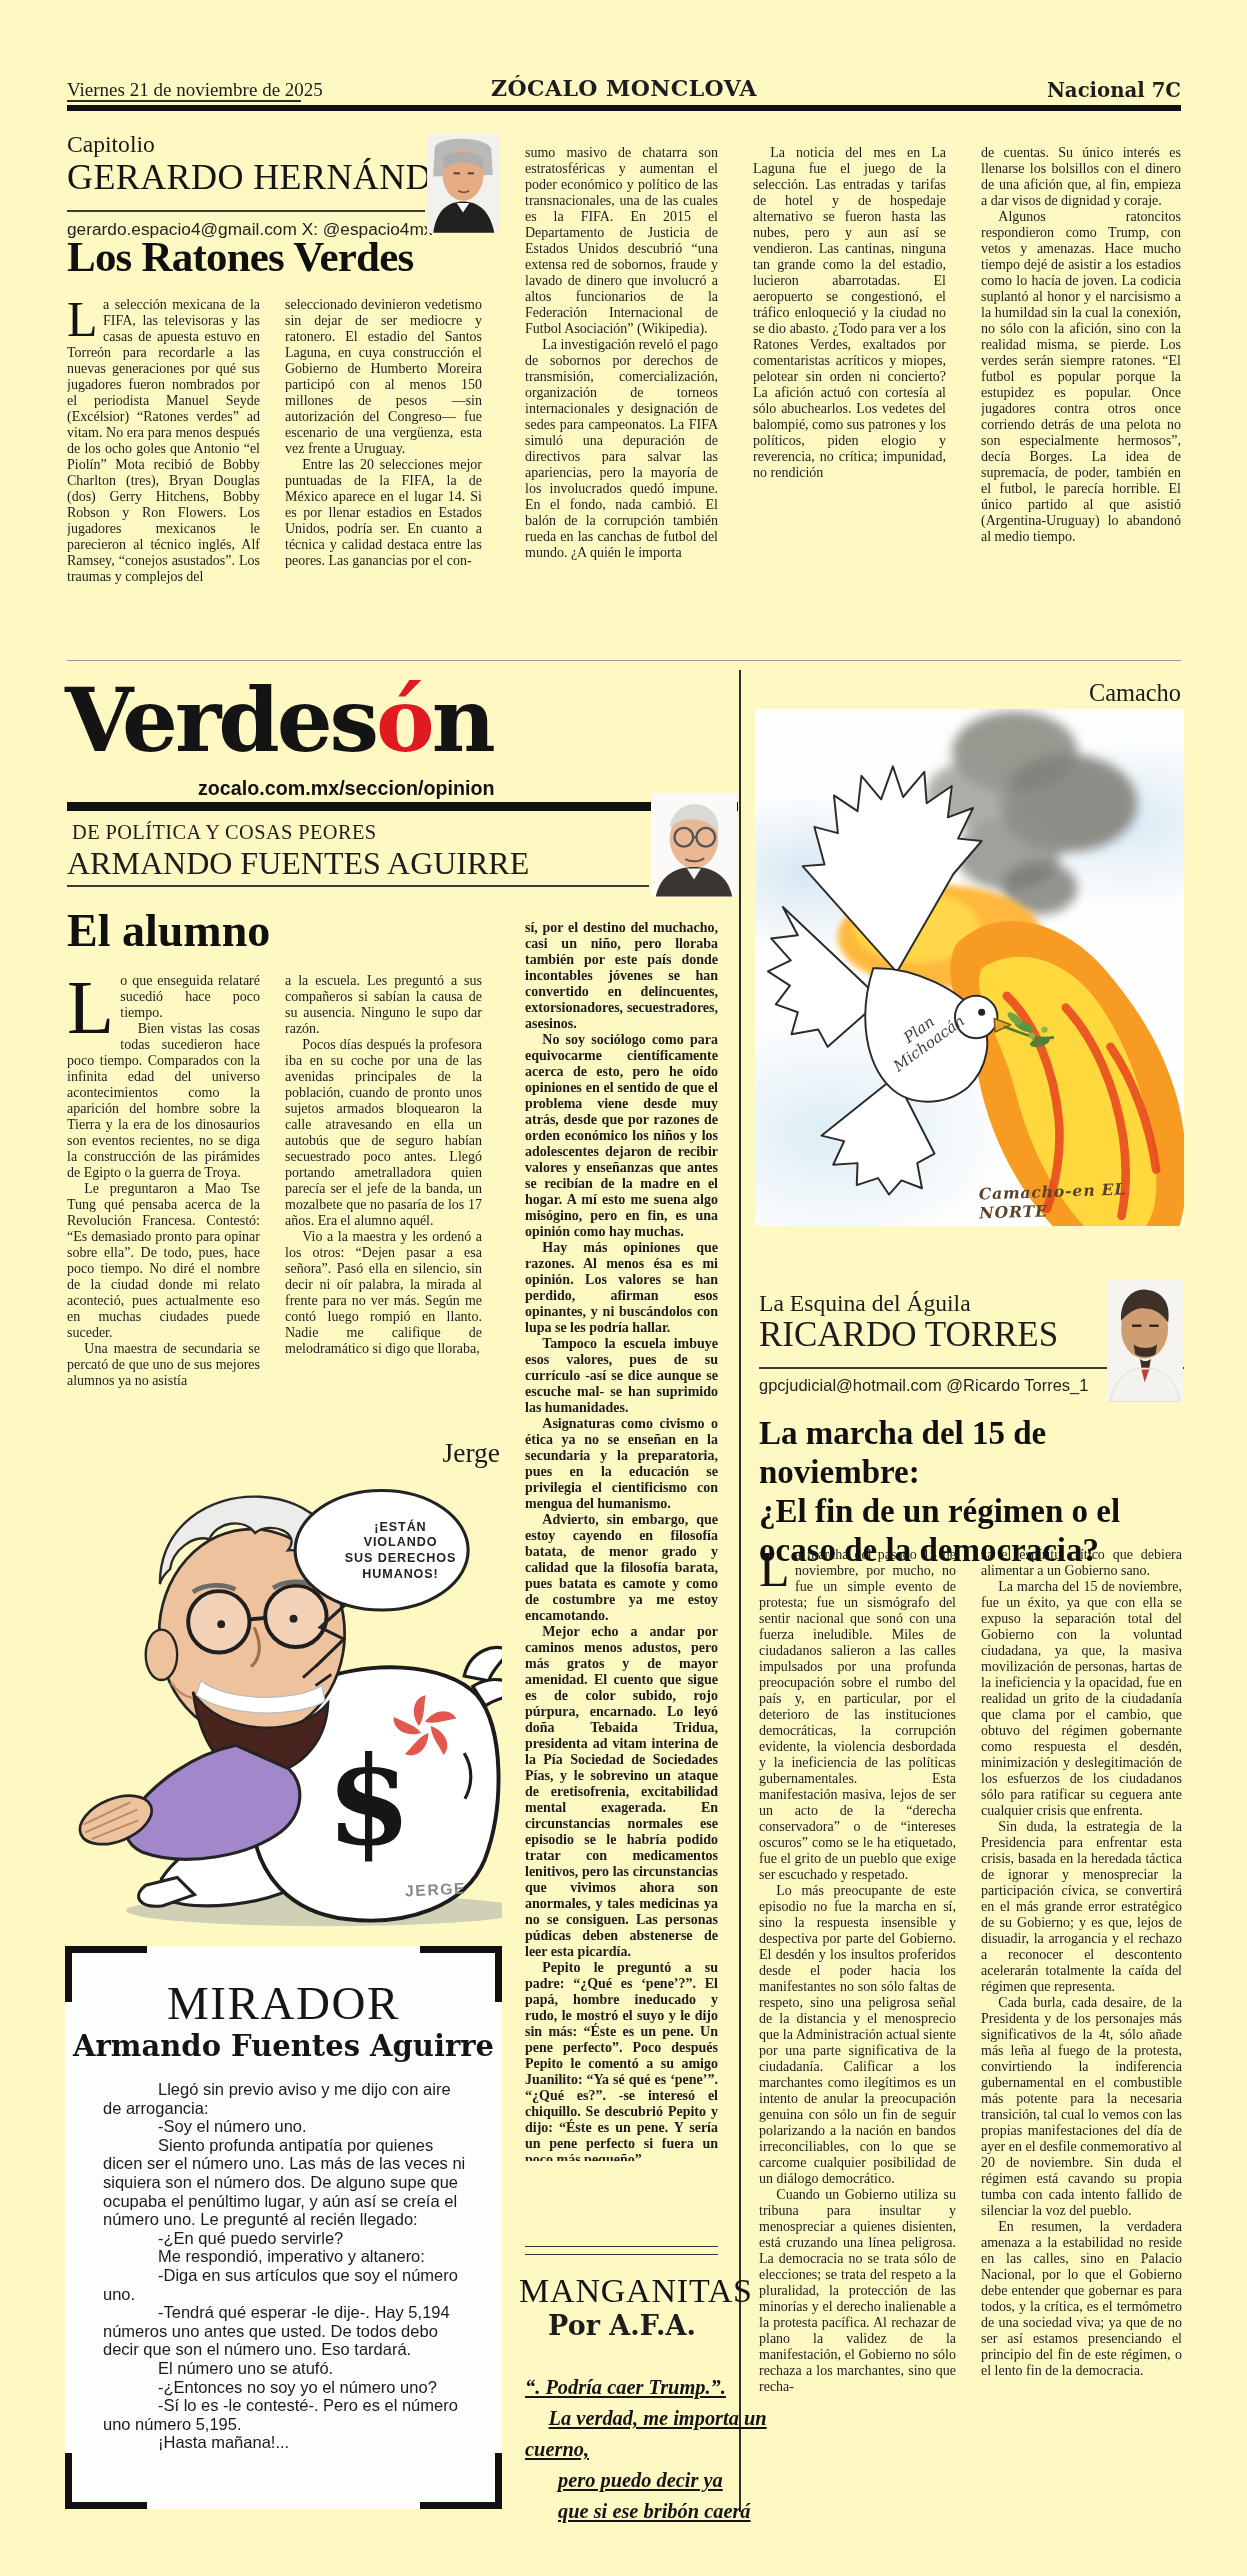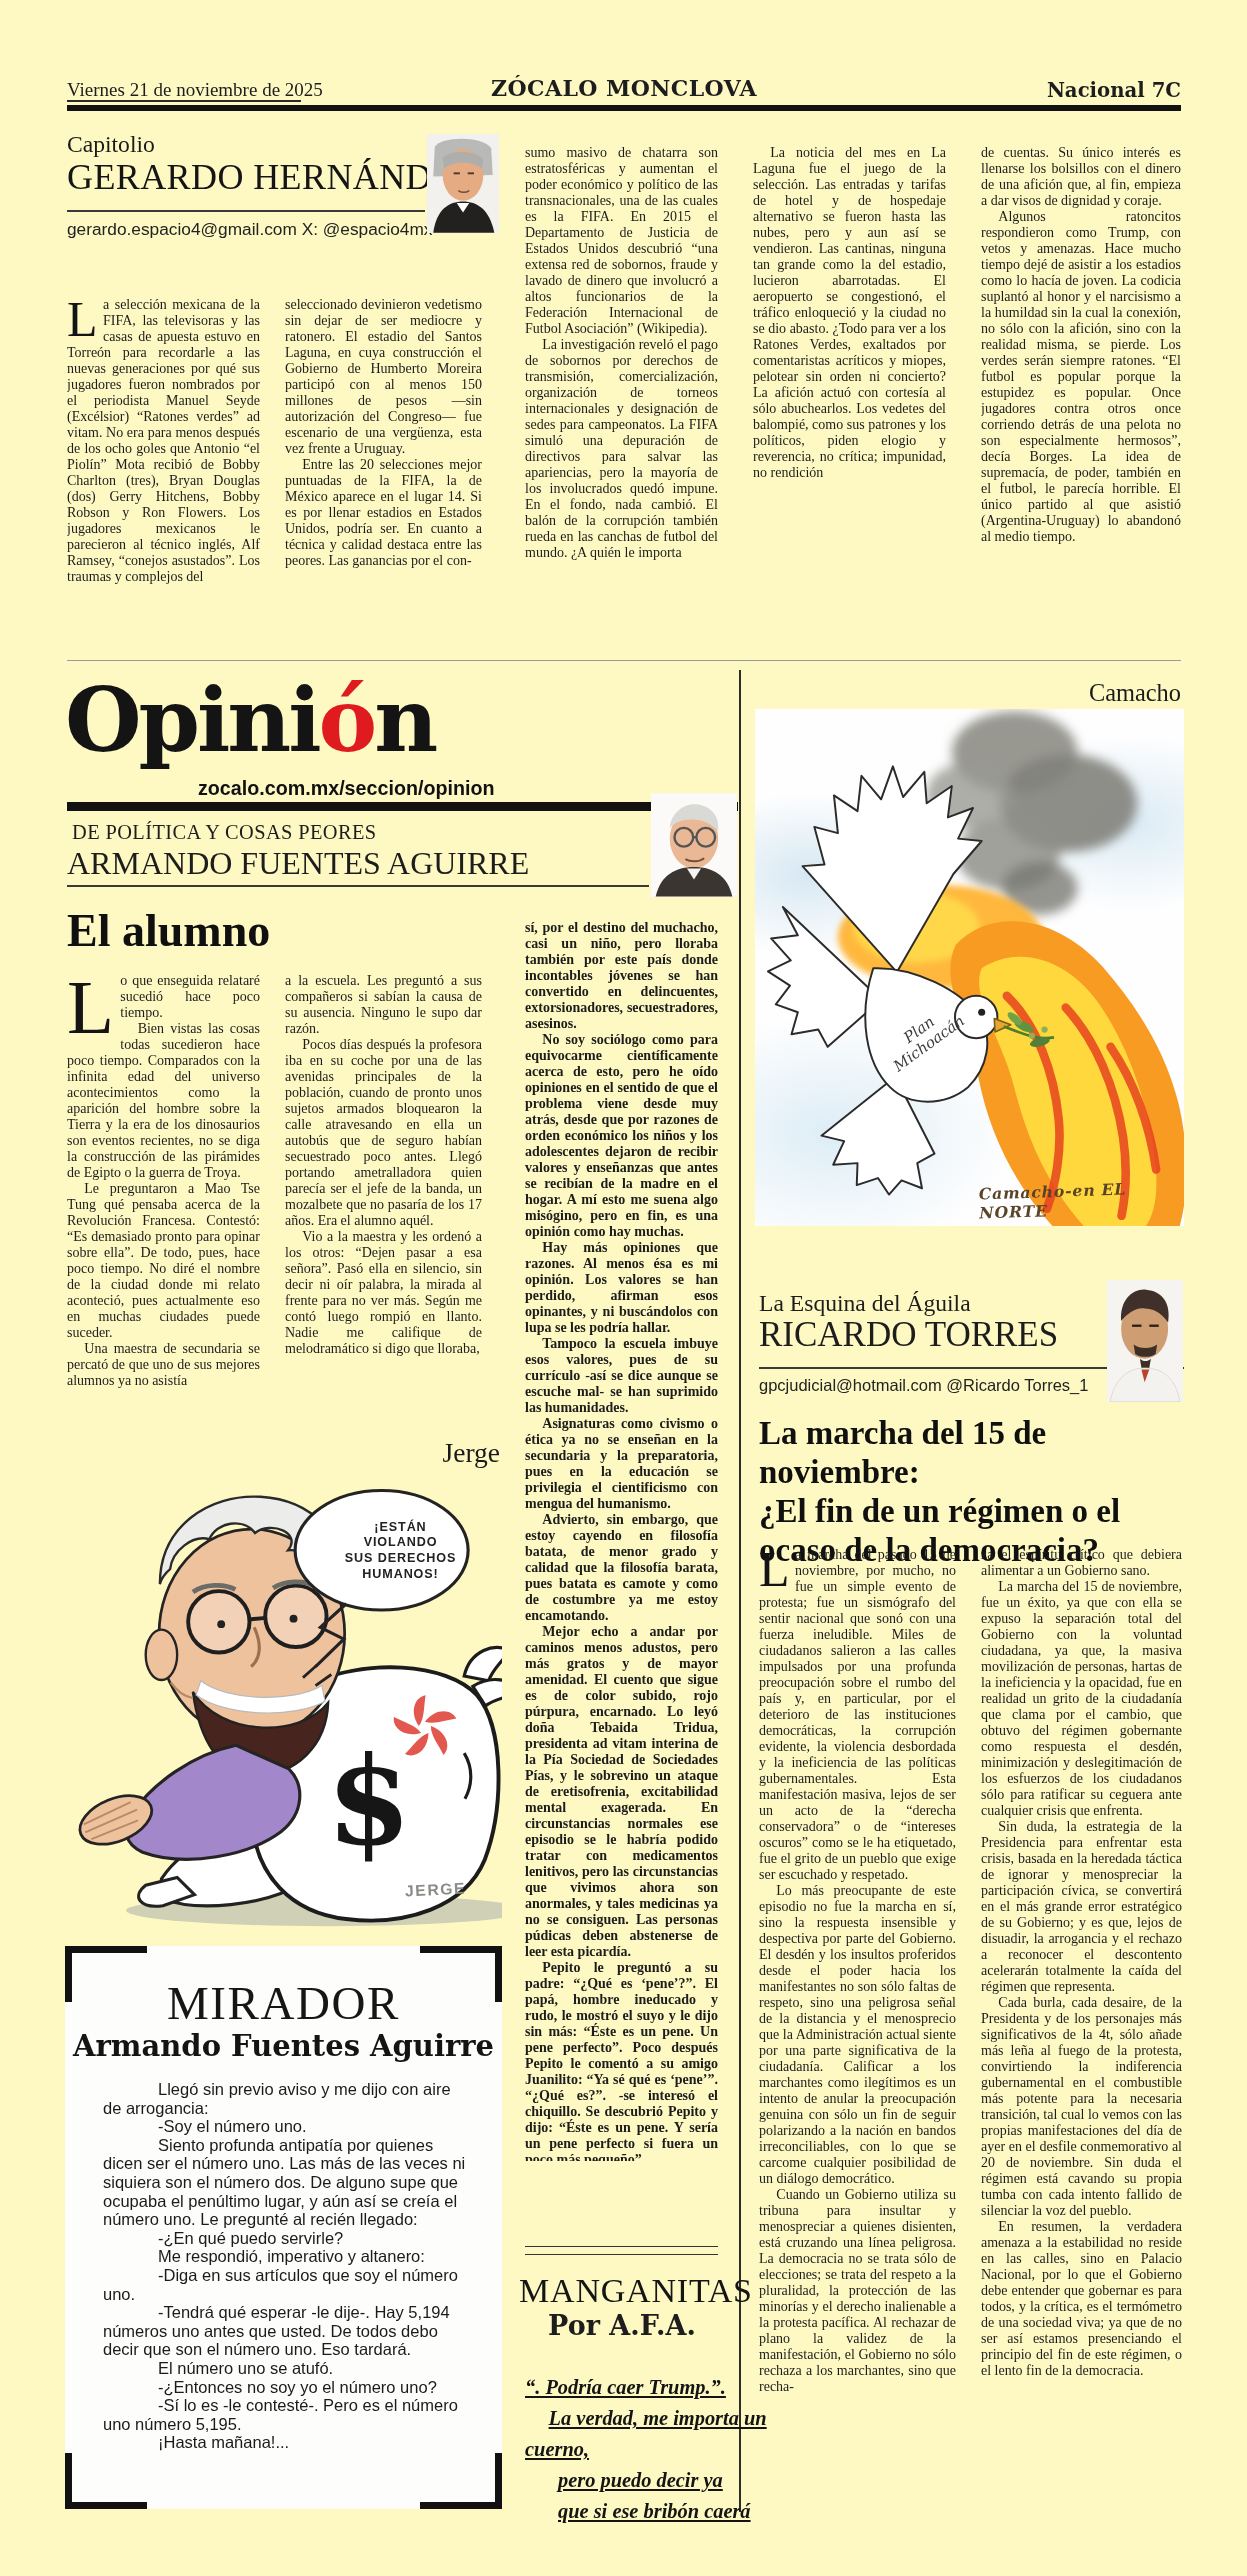--- a/index.html
+++ b/index.html
@@ -95,41 +95,42 @@
       <ellipse cx="46" cy="52" rx="26" ry="33" fill="#e5ac84"></ellipse>
       <path d="M20,30 C30,20 62,20 72,32 L70,44 C58,34 34,34 22,44 Z" fill="#aeaeac"></path>
       <line x1="34" y1="50" x2="42" y2="50" stroke="#4c3a2c" stroke-width="2.5"></line>
       <line x1="52" y1="50" x2="60" y2="50" stroke="#4c3a2c" stroke-width="2.5"></line>
       <path d="M40,72 C44,75 50,75 54,72" stroke="#70503c" stroke-width="2" fill="none"></path>
       <path d="M8,126 C12,96 28,86 46,86 C64,86 80,96 86,126 Z" fill="#23211f"></path>
       <path d="M38,88 L46,100 L54,88 Z" fill="#ffffff"></path>
     </svg>
   </div>
 
+  <div class="abs headline-lg" style="left:67px;top:232px;">Los Ratones Verdes</div>
   <div class="abs newscol" style="left:67px;top:297px;width:193px;height:359px;">
       <p class="drop">La selección mexicana de la FIFA, las televisoras y las casas de apuesta estuvo en Torreón para recordarle a las nuevas generaciones por qué sus jugadores fueron nombrados por el periodista Manuel Seyde (Excélsior) “Ratones verdes” ad vitam. No era para menos después de los ocho goles que Antonio “el Piolín” Mota recibió de Bobby Charlton (tres), Bryan Douglas (dos) Gerry Hitchens, Bobby Robson y Ron Flowers. Los jugadores mexicanos le parecieron al técnico inglés, Alf Ramsey, “conejos asustados”. Los traumas y complejos del</p>
     </div>
   <div class="abs newscol" style="left:285px;top:297px;width:197px;height:359px;">
       <p class="cont">seleccionado devinieron vedetismo sin dejar de ser mediocre y ratonero. El estadio del Santos Laguna, en cuya construcción el Gobierno de Humberto Moreira participó con al menos 150 millones de pesos —sin autorización del Congreso— fue escenario de una vergüenza, esta vez frente a Uruguay.</p>
       <p>Entre las 20 selecciones mejor puntuadas de la FIFA, la de México aparece en el lugar 14. Si es por llenar estadios en Estados Unidos, podría ser. En cuanto a técnica y calidad destaca entre las peores. Las ganancias por el con-</p>
     </div>
   <div class="abs newscol" style="left:525px;top:145px;width:193px;height:510px;">
       <p class="cont">sumo masivo de chatarra son estratosféricas y aumentan el poder económico y político de las transnacionales, una de las cuales es la FIFA. En 2015 el Departamento de Justicia de Estados Unidos descubrió “una extensa red de sobornos, fraude y lavado de dinero que involucró a altos funcionarios de la Federación Internacional de Futbol Asociación” (Wikipedia).</p>
       <p>La investigación reveló el pago de sobornos por derechos de transmisión, comercialización, organización de torneos internacionales y designación de sedes para campeonatos. La FIFA simuló una depuración de directivos para salvar las apariencias, pero la mayoría de los involucrados quedó impune. En el fondo, nada cambió. El balón de la corrupción también rueda en las canchas de futbol del mundo. ¿A quién le importa</p>
     </div>
   <div class="abs newscol" style="left:753px;top:145px;width:193px;height:510px;">
       <p>La noticia del mes en La Laguna fue el juego de la selección. Las entradas y tarifas de hotel y de hospedaje alternativo se fueron hasta las nubes, pero y aun así se vendieron. Las cantinas, ninguna tan grande como la del estadio, lucieron abarrotadas. El aeropuerto se congestionó, el tráfico enloqueció y la ciudad no se dio abasto. ¿Todo para ver a los Ratones Verdes, exaltados por comentaristas acríticos y miopes, pelotear sin orden ni concierto? La afición actuó con cortesía al sólo abuchearlos. Los vedetes del balompié, como sus patrones y los políticos, piden elogio y reverencia, no crítica; impunidad, no rendición</p>
     </div>
   <div class="abs newscol" style="left:981px;top:145px;width:200px;height:510px;">
       <p class="cont">de cuentas. Su único interés es llenarse los bolsillos con el dinero de una afición que, al fin, empieza a dar visos de dignidad y coraje.</p>
       <p>Algunos ratoncitos respondieron como Trump, con vetos y amenazas. Hace mucho tiempo dejé de asistir a los estadios como lo hacía de joven. La codicia suplantó al honor y el narcisismo a la humildad sin la cual la conexión, no sólo con la afición, sino con la realidad misma, se pierde. Los verdes serán siempre ratones. “El futbol es popular porque la estupidez es popular. Once jugadores contra otros once corriendo detrás de una pelota no son especialmente hermosos”, decía Borges. La idea de supremacía, de poder, también en el futbol, le parecía horrible. El único partido al que asistió (Argentina-Uruguay) lo abandonó al medio tiempo.</p>
     </div>
 
   <div class="abs op-thinrule"></div>
-  <div class="abs op-logo"><span>Opini</span><span style="color:#e01b20;">ó</span><span>n</span></div>
+  <div class="abs op-logo"><span>Verdes</span><span style="color:#e01b20;">ó</span><span>n</span></div>
   <div class="abs op-url">zocalo.com.mx/seccion/opinion</div>
   <div class="abs op-bar"></div>
   <div class="abs vert-rule"></div>
 
   <div class="abs" style="left:72px;top:821px;font-size:20.4px;letter-spacing:0.4px;">DE POLÍTICA Y COSAS PEORES</div>
   <div class="abs" style="left:67px;top:845px;font-size:32px;">ARMANDO FUENTES AGUIRRE</div>
   <div class="abs authrule" style="left:67px;top:885px;width:582px;"></div>
   <div class="abs photo" style="left:651px;top:793px;width:86px;height:104px;">
     <svg width="86" height="104" viewBox="0 0 110 132">
       <rect width="110" height="132" fill="#fbfaf8"></rect>

